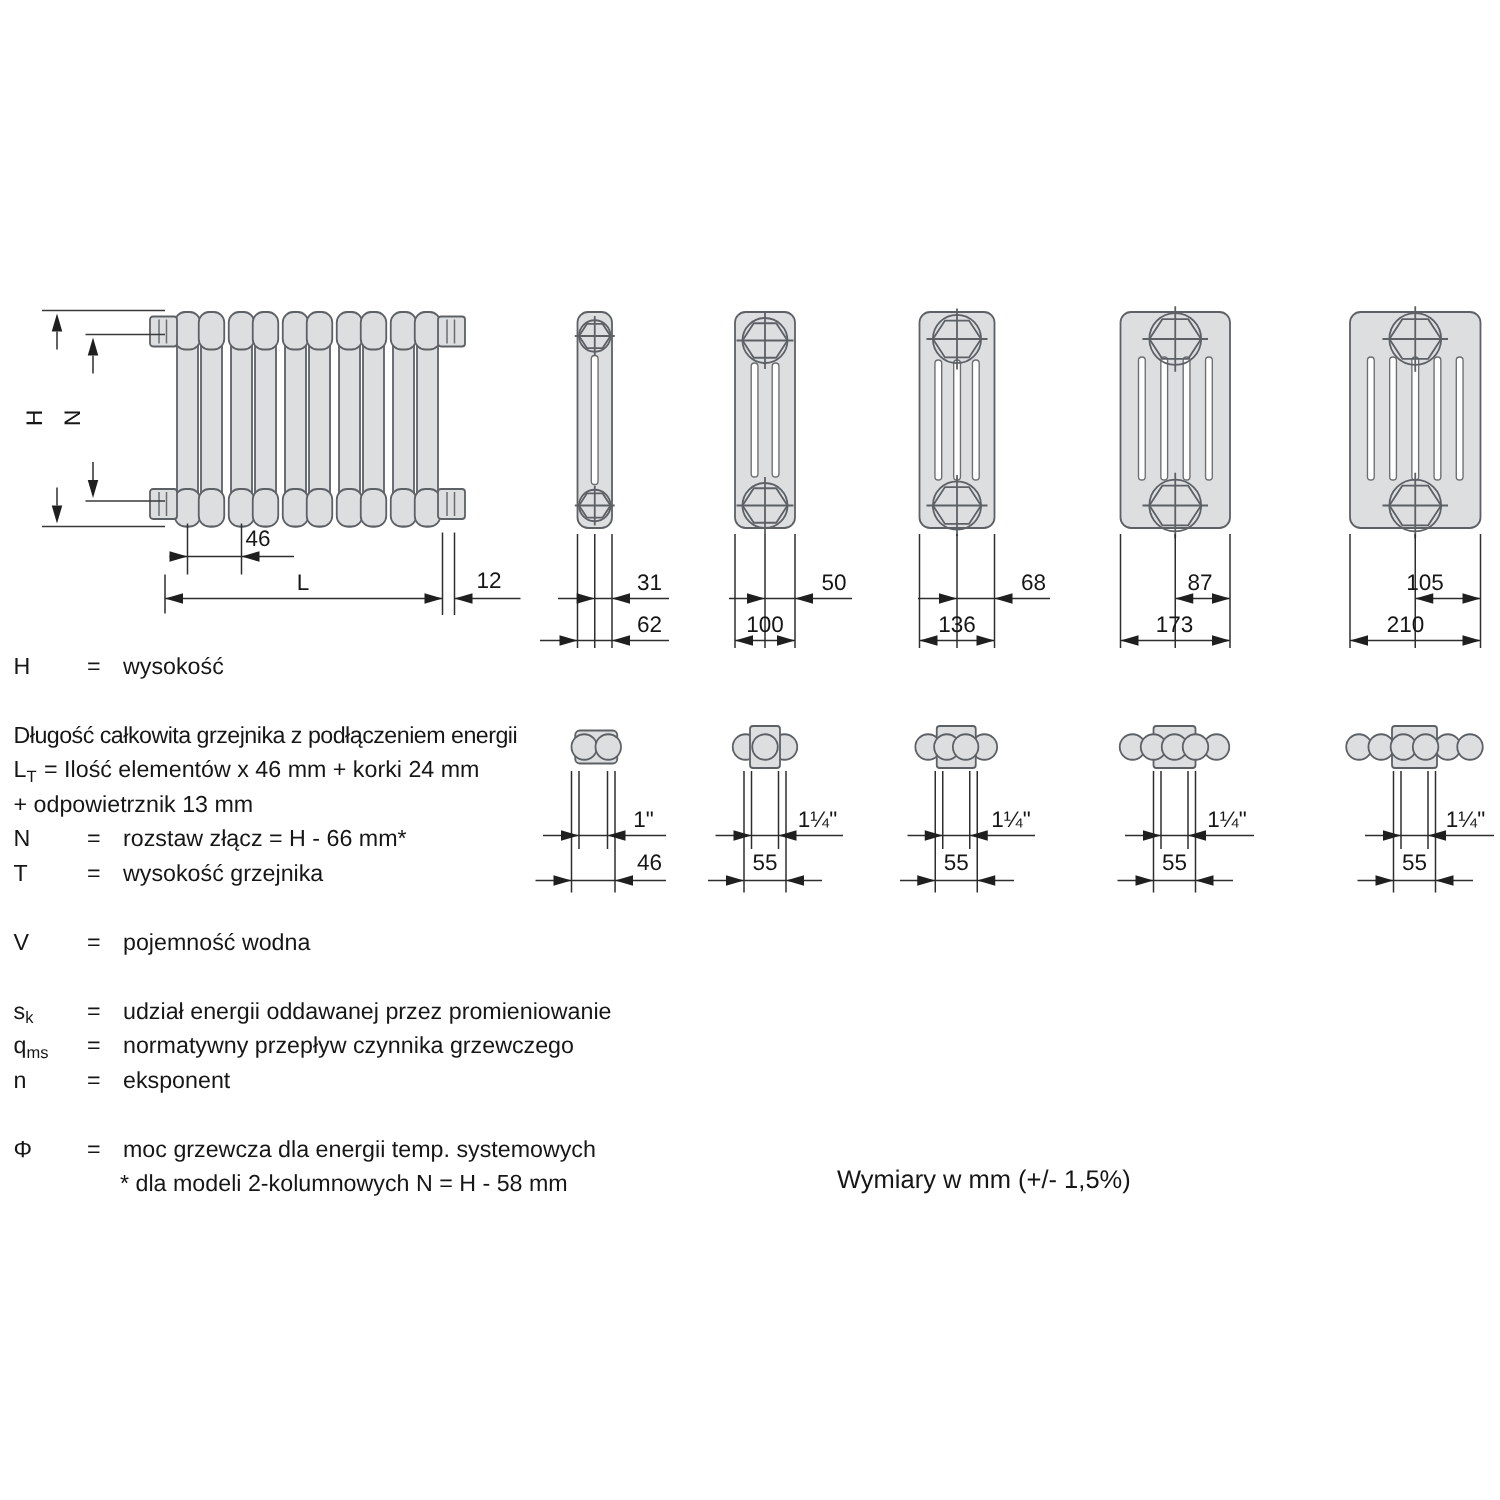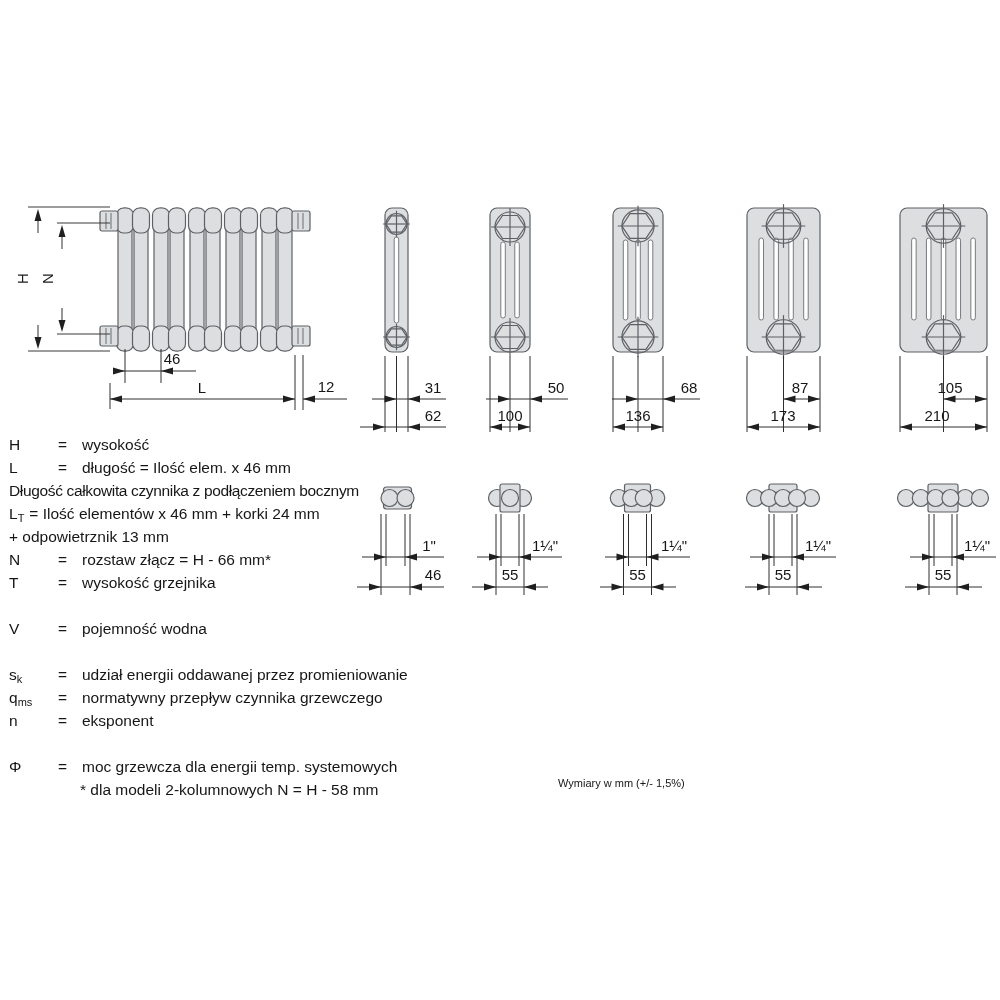--- a/index.html
+++ b/index.html
@@ -18,21 +18,21 @@
   .mid{text-anchor:middle;}
 
   
   .lrow{position:absolute;left:9px;width:470px;font-size:15.5px;line-height:17px;white-space:nowrap;}
   .term{display:inline-block;width:49px;}
   .eq{display:inline-block;width:24px;}
   .sub{font-size:11px;vertical-align:-3px;}
   .post{margin-left:5px;}
   .cond{letter-spacing:-0.35px;}
   .indent{padding-left:71px;}
-  .note{position:absolute;left:558px;top:777px;font-size:11px;white-space:nowrap;}
+  .note{position:absolute;left:558px;top:777px;font-size:17px;white-space:nowrap;}
 </style>
 </head>
 <body>
 
 <div class="page">
 
 <svg width="1000" height="1000" viewBox="0 0 1000 1000" xmlns="http://www.w3.org/2000/svg">
   <defs>
     <g id="tube">
       <rect x="0" y="208" width="14" height="143" rx="7" class="bodyfill"></rect>
@@ -302,25 +302,22 @@
     <line x1="905" y1="587" x2="982" y2="587" class="ln"></line>
     <polygon class="arr" points="929,587 917,583.5 917,590.5"></polygon>
     <polygon class="arr" points="957,587 969,583.5 969,590.5"></polygon>
     <text class="dim mid" x="943" y="580">55</text>
   </g>
 </svg>
 
 <div class="lrow" style="top:436px">
   <span class="term"><span>H</span></span><span class="eq">=</span><span class="def">wysokość</span>
 </div>
-<div class="lrow" style="top:459px">
-  <span class="term"><span>L</span></span><span class="eq">=</span><span class="def">długość = Ilość elem. x 46 mm</span>
-</div>
 <div class="lrow cond" style="top:482px">
-  <span>Długość całkowita czynnika z podłączeniem bocznym</span>
+  <span>Długość całkowita grzejnika z podłączeniem energii</span>
 </div>
 <div class="lrow" style="top:505px">
   <span><span>L</span><span class="sub">T</span></span><span class="post">= Ilość elementów x 46 mm + korki 24 mm</span>
 </div>
 <div class="lrow" style="top:528px">
   <span>+ odpowietrznik 13 mm</span>
 </div>
 <div class="lrow" style="top:551px">
   <span class="term"><span>N</span></span><span class="eq">=</span><span class="def">rozstaw złącz = H - 66 mm*</span>
 </div>

